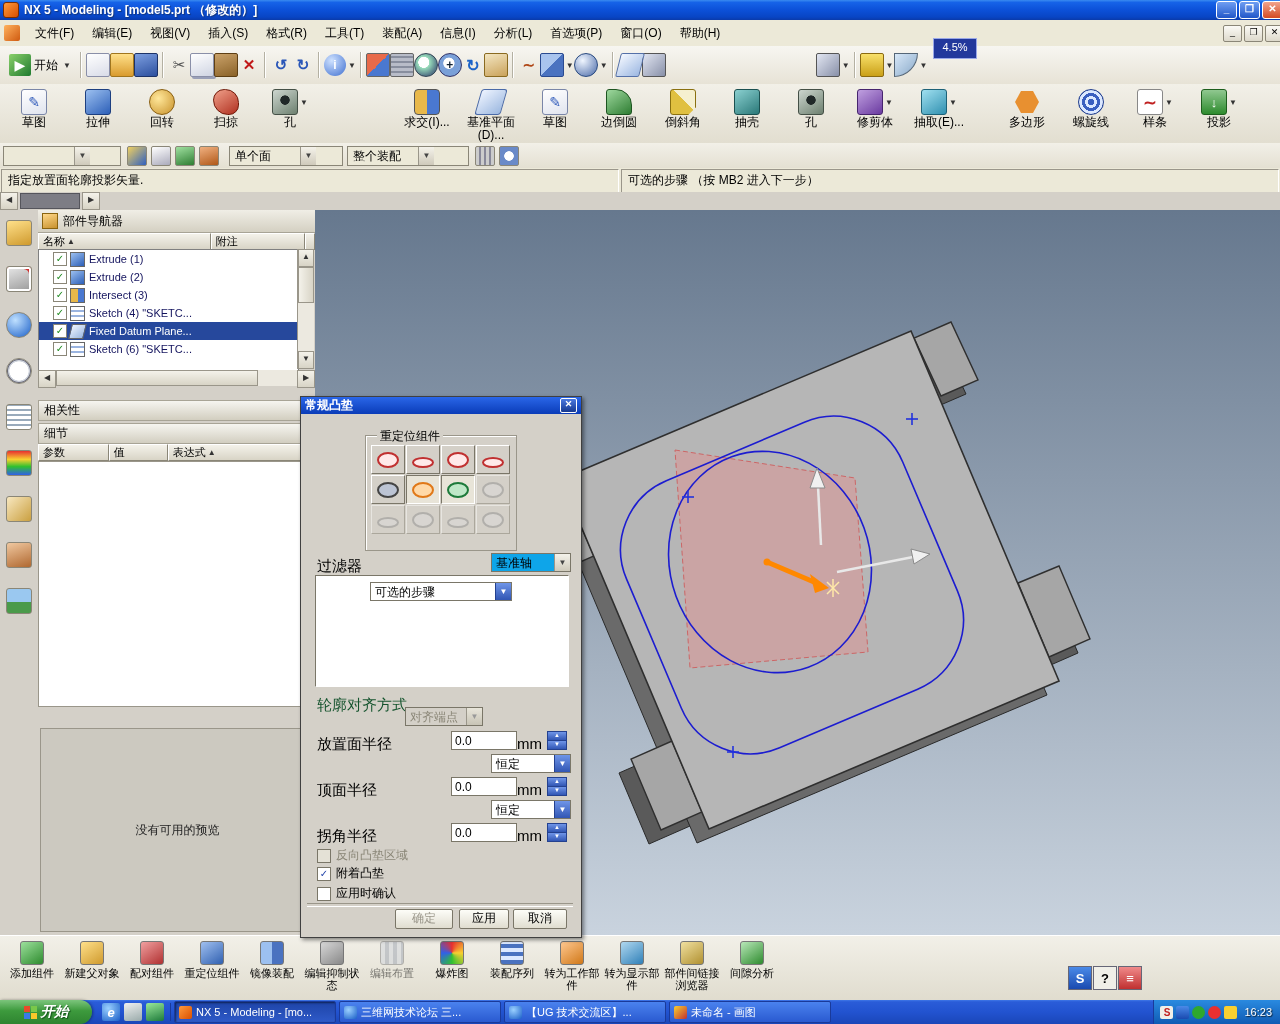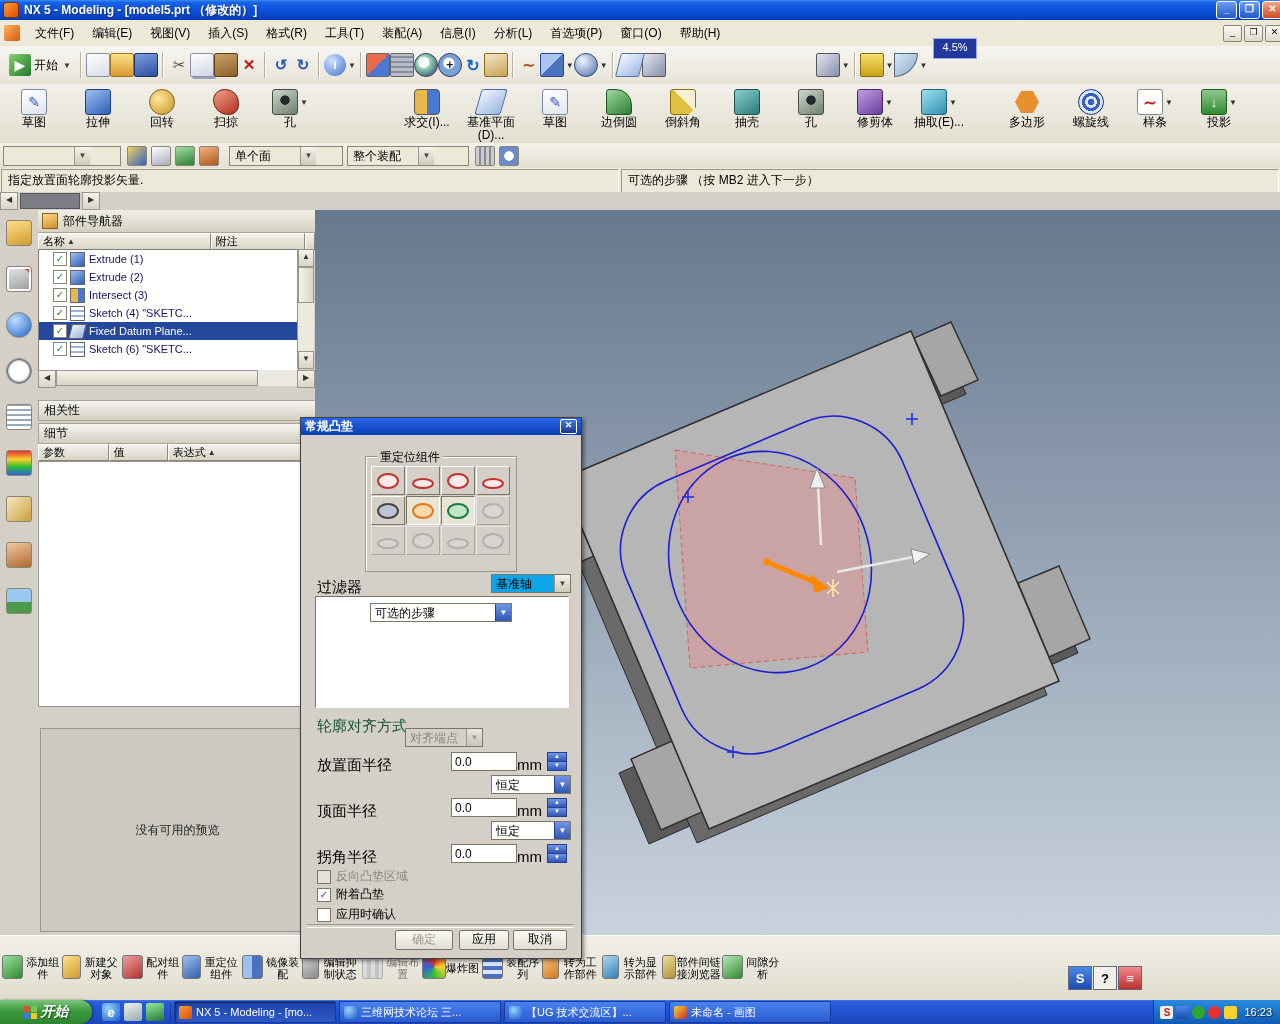--- a/index.html
+++ b/index.html
@@ -116,21 +116,21 @@
 .vthumb{height:34px;background:linear-gradient(90deg,#f4f2ea,#d8d4c6);border:1px solid #9a968a}
 .hscroll{position:absolute;left:0;top:160px;width:277px;height:16px;background:#ece9e0;display:flex}
 .hthumb{width:200px;background:linear-gradient(180deg,#f4f2ea,#d8d4c6);border:1px solid #9a968a}
 .secbar{position:absolute;left:0;width:277px;height:19px;background:linear-gradient(180deg,#f6f5f0,#d2cec0);border:1px solid #a8a496;display:flex;align-items:center;padding:0 5px;font-size:12px}
 .secarr{margin-left:auto;font-size:8px;color:#444}
 .dwhite{position:absolute;left:0;width:277px;background:#fff;border:1px solid #9a968a}
 .prevarea{position:absolute;left:2px;width:273px;background:#ccc9c0;border:1px solid #9a968a;display:flex;align-items:center;justify-content:center;font-size:12px;color:#222}
 
 #viewport{left:315px;top:210px;width:965px;height:725px;background:#6b7b90}
 
-#dialog{left:300px;top:417px;width:280px;height:540px;background:#d4d0c8;border:1px solid #404040;box-shadow:2px 2px 4px rgba(0,0,0,.45);z-index:40}
+#dialog{left:300px;top:396px;width:280px;height:540px;background:#d4d0c8;border:1px solid #404040;box-shadow:2px 2px 4px rgba(0,0,0,.45);z-index:40}
 .dtitle{height:17px;background:linear-gradient(180deg,#2a66e8,#0a3cb8);color:#fff;font-weight:bold;font-size:12px;display:flex;align-items:center;padding:0 4px}
 .dclose{margin-left:auto;width:15px;height:13px;background:linear-gradient(180deg,#4a78e0,#16388f);border:1px solid #fff;color:#fff;font-size:9px;line-height:11px;text-align:center;border-radius:2px}
 .grpbox{position:absolute;border:1px solid #9a968a;box-shadow:inset 1px 1px 0 #fff}
 .grplbl{position:absolute;background:#d4d0c8;padding:0 3px;font-size:12px}
 .stepgrid{position:absolute;display:grid;grid-template-columns:repeat(4,34px);grid-auto-rows:29px;gap:1px}
 .stepbtn{border:1px solid;border-color:#fff #7a7668 #7a7668 #fff;background:#d4d0c8;display:flex;align-items:center;justify-content:center}
 .stepbtn.pressed{border-color:#7a7668 #fff #fff #7a7668;background:#e8e4d8}
 .stepbtn.dim{opacity:.45}
 .sg{width:18px;height:12px;border:2px solid #c03030;border-radius:50%;background:#ffe9e9}
 .sg.flat{height:7px;margin-top:6px}
@@ -155,21 +155,21 @@
 .chk{position:absolute;display:flex;align-items:center;font-size:12px}
 .chk .box{width:12px;height:12px;background:#fff;border:1px solid #7a7668;margin-right:5px;font-size:10px;line-height:11px;text-align:center;color:#2244aa}
 .chk.checked .box::after{content:"\2713"}
 .chk.dim{color:#8a8677}
 .chk.dim .box{background:#e4e1d6}
 .dbtn{position:absolute;height:18px;border:1px solid #7a7668;background:linear-gradient(180deg,#fdfdf8,#e0ddd0);font-size:12px;text-align:center;line-height:16px;border-radius:2px}
 .dbtn.dis{color:#9a968a}
 .hr{position:absolute;height:2px;border-top:1px solid #9a968a;border-bottom:1px solid #fff}
 
 #assemblybar{left:0;top:935px;width:1280px;height:65px;background:linear-gradient(180deg,#f2f0e8,#dfdbcd);border-top:1px solid #fff;display:flex;align-items:flex-start;padding:3px 2px 0 2px}
-.abtn{width:60px;height:54px;display:flex;flex-direction:row;align-items:center;padding-top:2px}
+.abtn{width:60px;height:54px;display:flex;flex-direction:column;align-items:center;padding-top:2px}
 .aic{width:22px;height:22px;border-radius:3px;border:1px solid #777;margin-bottom:2px}
 .albl{font-size:11px;line-height:12px;text-align:center}
 .abtn.dis{opacity:.5}
 .a1{background:linear-gradient(145deg,#9ce09c,#2e8b2e)}
 .a2{background:linear-gradient(145deg,#ffe08a,#cf9a2e)}
 .a3{background:linear-gradient(145deg,#f0a0a0,#b03030)}
 .a4{background:linear-gradient(145deg,#a0c0f0,#3060b0)}
 .a5{background:linear-gradient(90deg,#9cc0f0 50%,#4a72c0 50%)}
 .a6{background:linear-gradient(145deg,#d8d8d8,#888)}
 .a7{background:repeating-linear-gradient(90deg,#cfd4dc 0 4px,#9aa2b0 4px 8px)}

